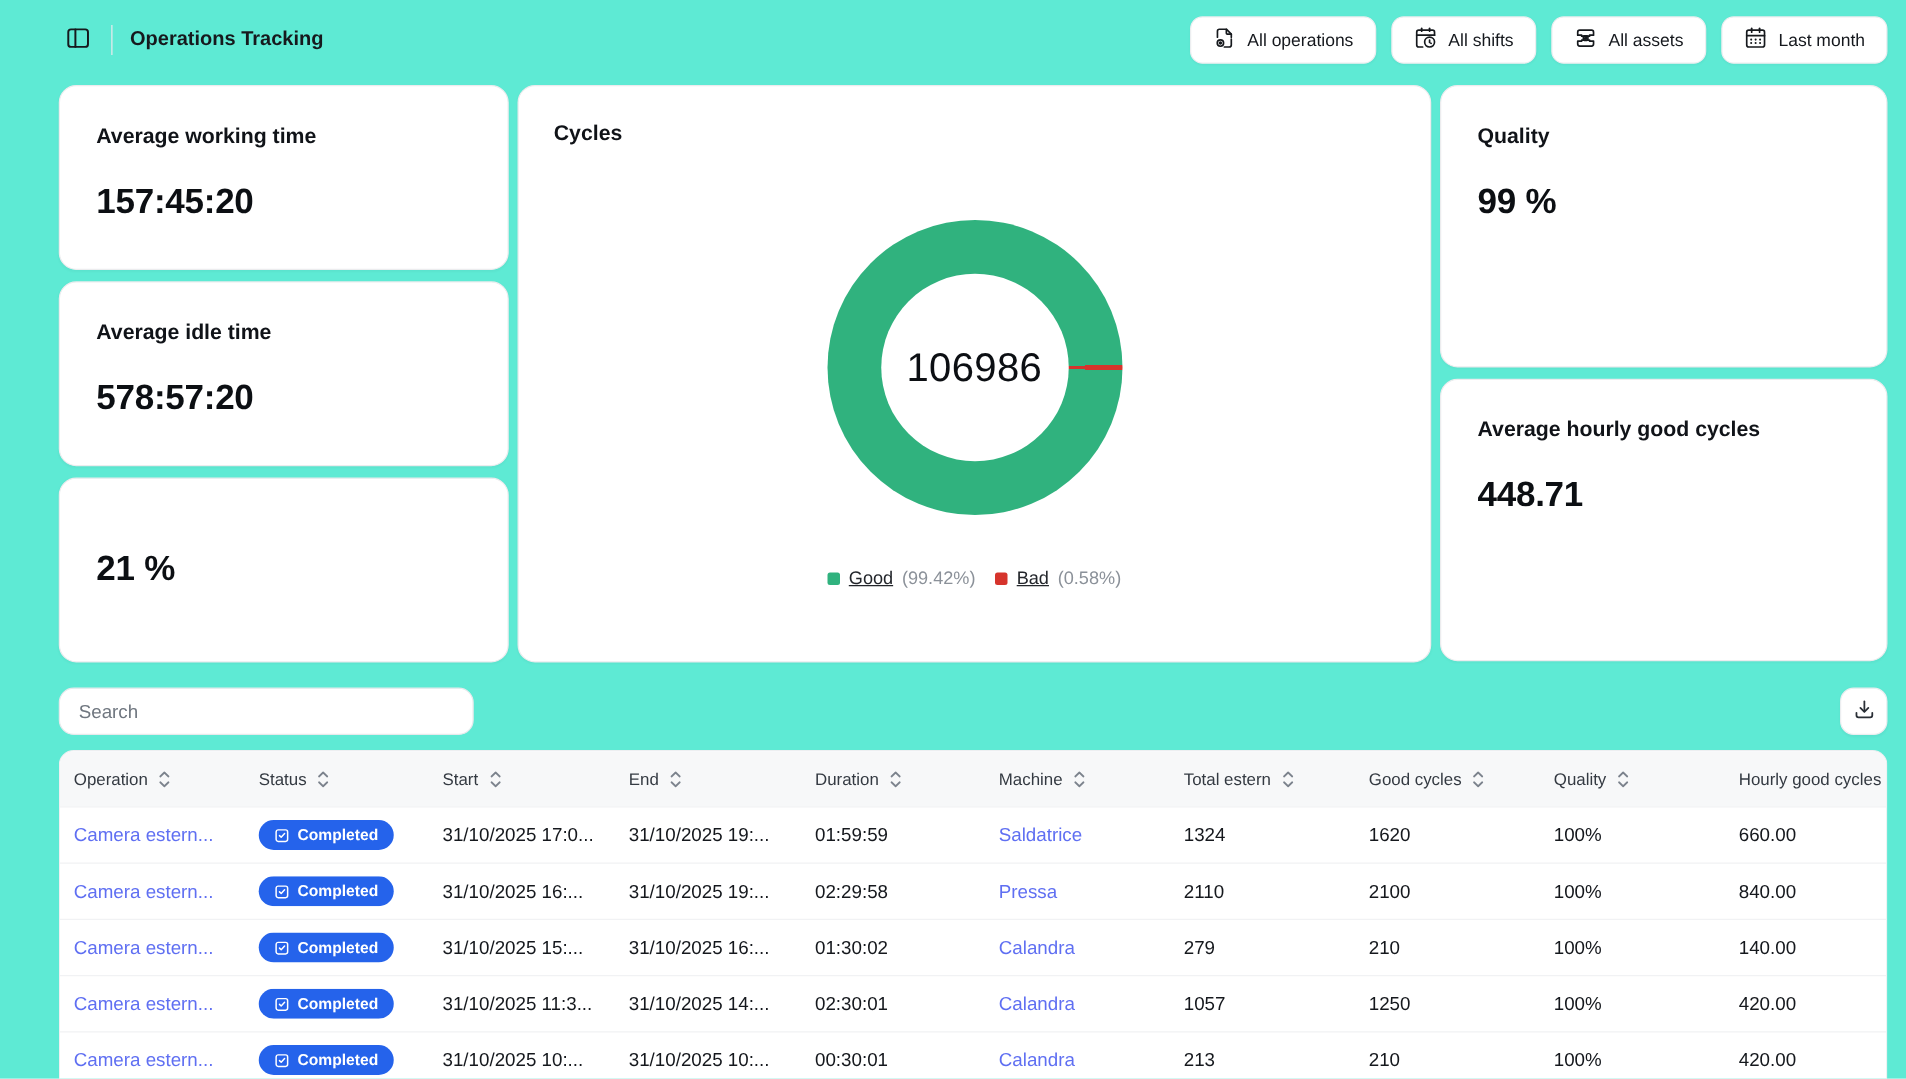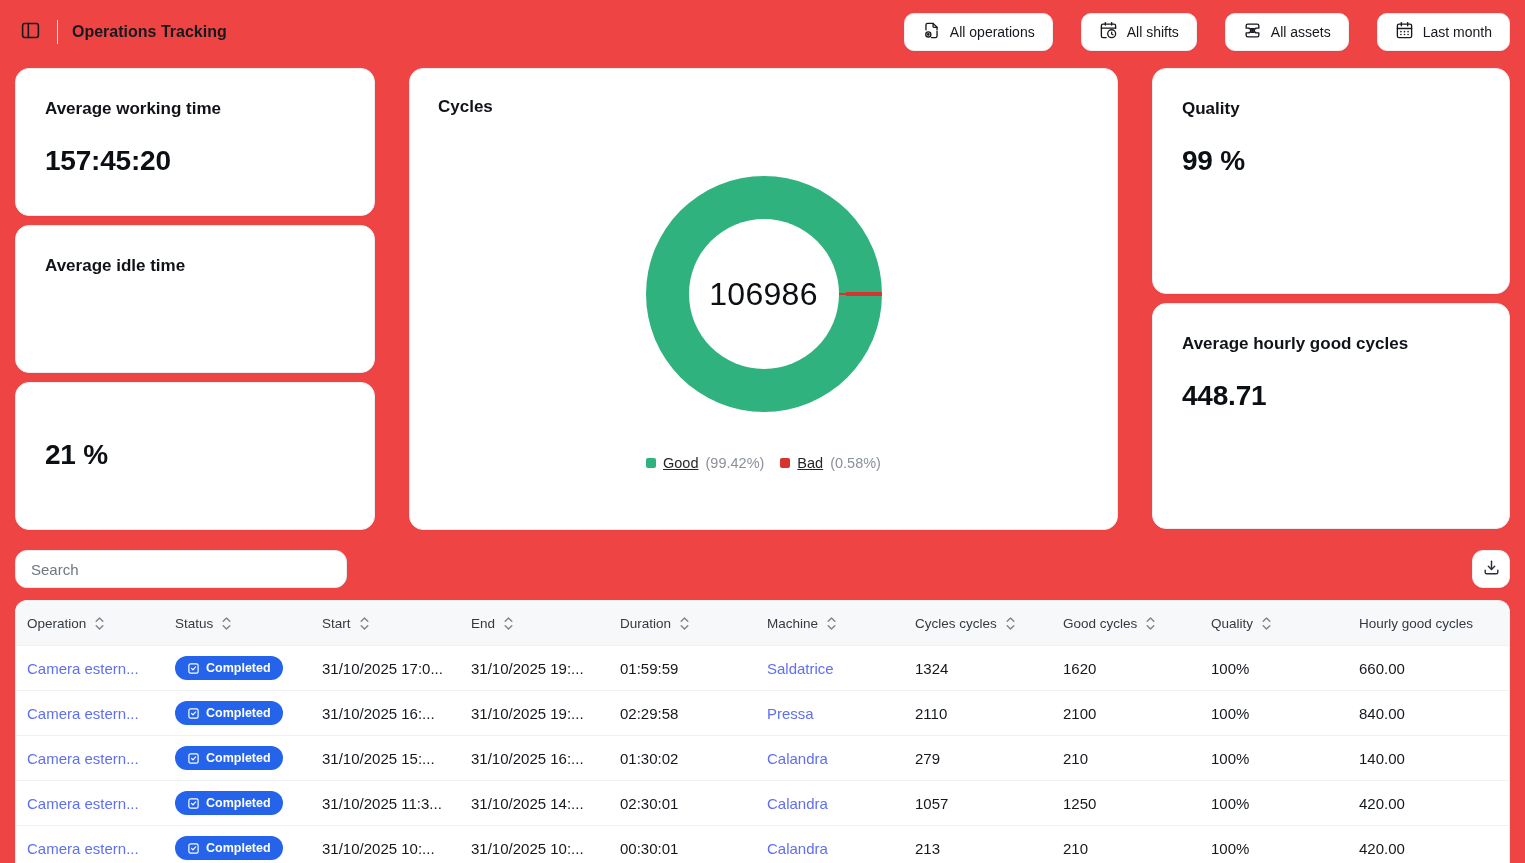--- a/index.html
+++ b/index.html
@@ -1,33 +1,33 @@
 <!DOCTYPE html>
 <html><head>
 <meta charset="utf-8">
 <style>
   * { box-sizing: border-box; margin: 0; padding: 0; }
   html,body { background:#fafafa; }
   body { font-family:"Liberation Sans", sans-serif; color:#15181d; }
-  .page { position:relative; width:1525px; height:863px; background:#ef4444; overflow:hidden; }
+  .page { position:relative; width:1525px; height:863px; background:#5eead4; overflow:hidden;padding-left:32px; }
 
   
   .topbar { display:flex; align-items:center; justify-content:space-between; height:64px; padding:0 15px 0 18px; }
   .topbar-left { display:flex; align-items:center; gap:14px; }
   .icon-btn { display:flex; align-items:center; justify-content:center; background:none; border:none; cursor:pointer; padding:2px; }
   .vdivider { width:1px; height:24px; background:#e7e9ec; }
   .page-title { font-size:16px; font-weight:600; color:#16191d; }
-  .topbar-right { display:flex; align-items:flex-start; gap:28px; }
+  .topbar-right { display:flex; align-items:flex-start; gap:12px; }
   .filter-btn { display:flex; align-items:center; gap:9px; height:38px; padding:0 17px;
     background:#fff; border:1px solid #eceef0; border-radius:10px; cursor:pointer;
     font-family:inherit; font-size:14px; font-weight:500; color:#15181d;
     box-shadow:0 1px 2px rgba(16,24,40,.04); }
 
   
-  .kpi-area { display:grid; grid-template-columns:360px 1fr 358px; gap:34px; padding:4px 15px 0; }
+  .kpi-area { display:grid; grid-template-columns:360px 1fr 358px; gap:7px; padding:4px 15px 0; }
   .card { background:#fff; border:1px solid #ececee; border-radius:14px; box-shadow:0 1px 2px rgba(16,24,40,.03); }
   .kpi-col { display:flex; flex-direction:column; gap:9px; }
   .kpi-card { padding:30px 29px; }
   .kpi-card.h148 { height:148px; }
   .kpi-card.h226 { height:226px; }
   .kpi-label { font-size:17px; font-weight:600; color:#101318; }
   .kpi-value { margin-top:26px; font-size:28px; font-weight:700; letter-spacing:-.2px; color:#0c0f13; }
 
   
   .cycles-card { height:462px; padding:28px; }
@@ -135,20 +135,21 @@
   </header>
 
   <section class="kpi-area">
     <div class="kpi-col">
       <div class="card kpi-card h148">
         <div class="kpi-label">Average working time</div>
         <div class="kpi-value">157:45:20</div>
       </div>
       <div class="card kpi-card h148">
         <div class="kpi-label">Average idle time</div>
+        <div class="kpi-value">578:57:20</div>
       </div>
       <div class="card kpi-card h148">
         <div class="kpi-value">21 %</div>
       </div>
     </div>
 
     <div class="card cycles-card">
       <div class="cycles-title">Cycles</div>
       <div class="donut" id="donut" style="background: conic-gradient(rgb(48, 178, 126) 0deg, rgb(48, 178, 126) 88.956deg, rgb(214, 52, 44) 88.956deg, rgb(214, 52, 44) 91.044deg, rgb(48, 178, 126) 91.044deg, rgb(48, 178, 126) 360deg);">
         <div class="donut-hole">
@@ -232,21 +233,21 @@
           </svg>
         </div>
         <div class="th">
           <span>Machine</span>
           <svg class="sort-icon" width="11" height="15" viewBox="0 0 11 15" fill="none" stroke="#7c838d" stroke-width="1.4" stroke-linecap="round" stroke-linejoin="round">
             <path d="M2.2 5.2 5.5 2l3.3 3.2"></path>
             <path d="M2.2 9.8 5.5 13l3.3-3.2"></path>
           </svg>
         </div>
         <div class="th">
-          <span>Cycles cycles</span>
+          <span>Total estern</span>
           <svg class="sort-icon" width="11" height="15" viewBox="0 0 11 15" fill="none" stroke="#7c838d" stroke-width="1.4" stroke-linecap="round" stroke-linejoin="round">
             <path d="M2.2 5.2 5.5 2l3.3 3.2"></path>
             <path d="M2.2 9.8 5.5 13l3.3-3.2"></path>
           </svg>
         </div>
         <div class="th">
           <span>Good cycles</span>
           <svg class="sort-icon" width="11" height="15" viewBox="0 0 11 15" fill="none" stroke="#7c838d" stroke-width="1.4" stroke-linecap="round" stroke-linejoin="round">
             <path d="M2.2 5.2 5.5 2l3.3 3.2"></path>
             <path d="M2.2 9.8 5.5 13l3.3-3.2"></path>

